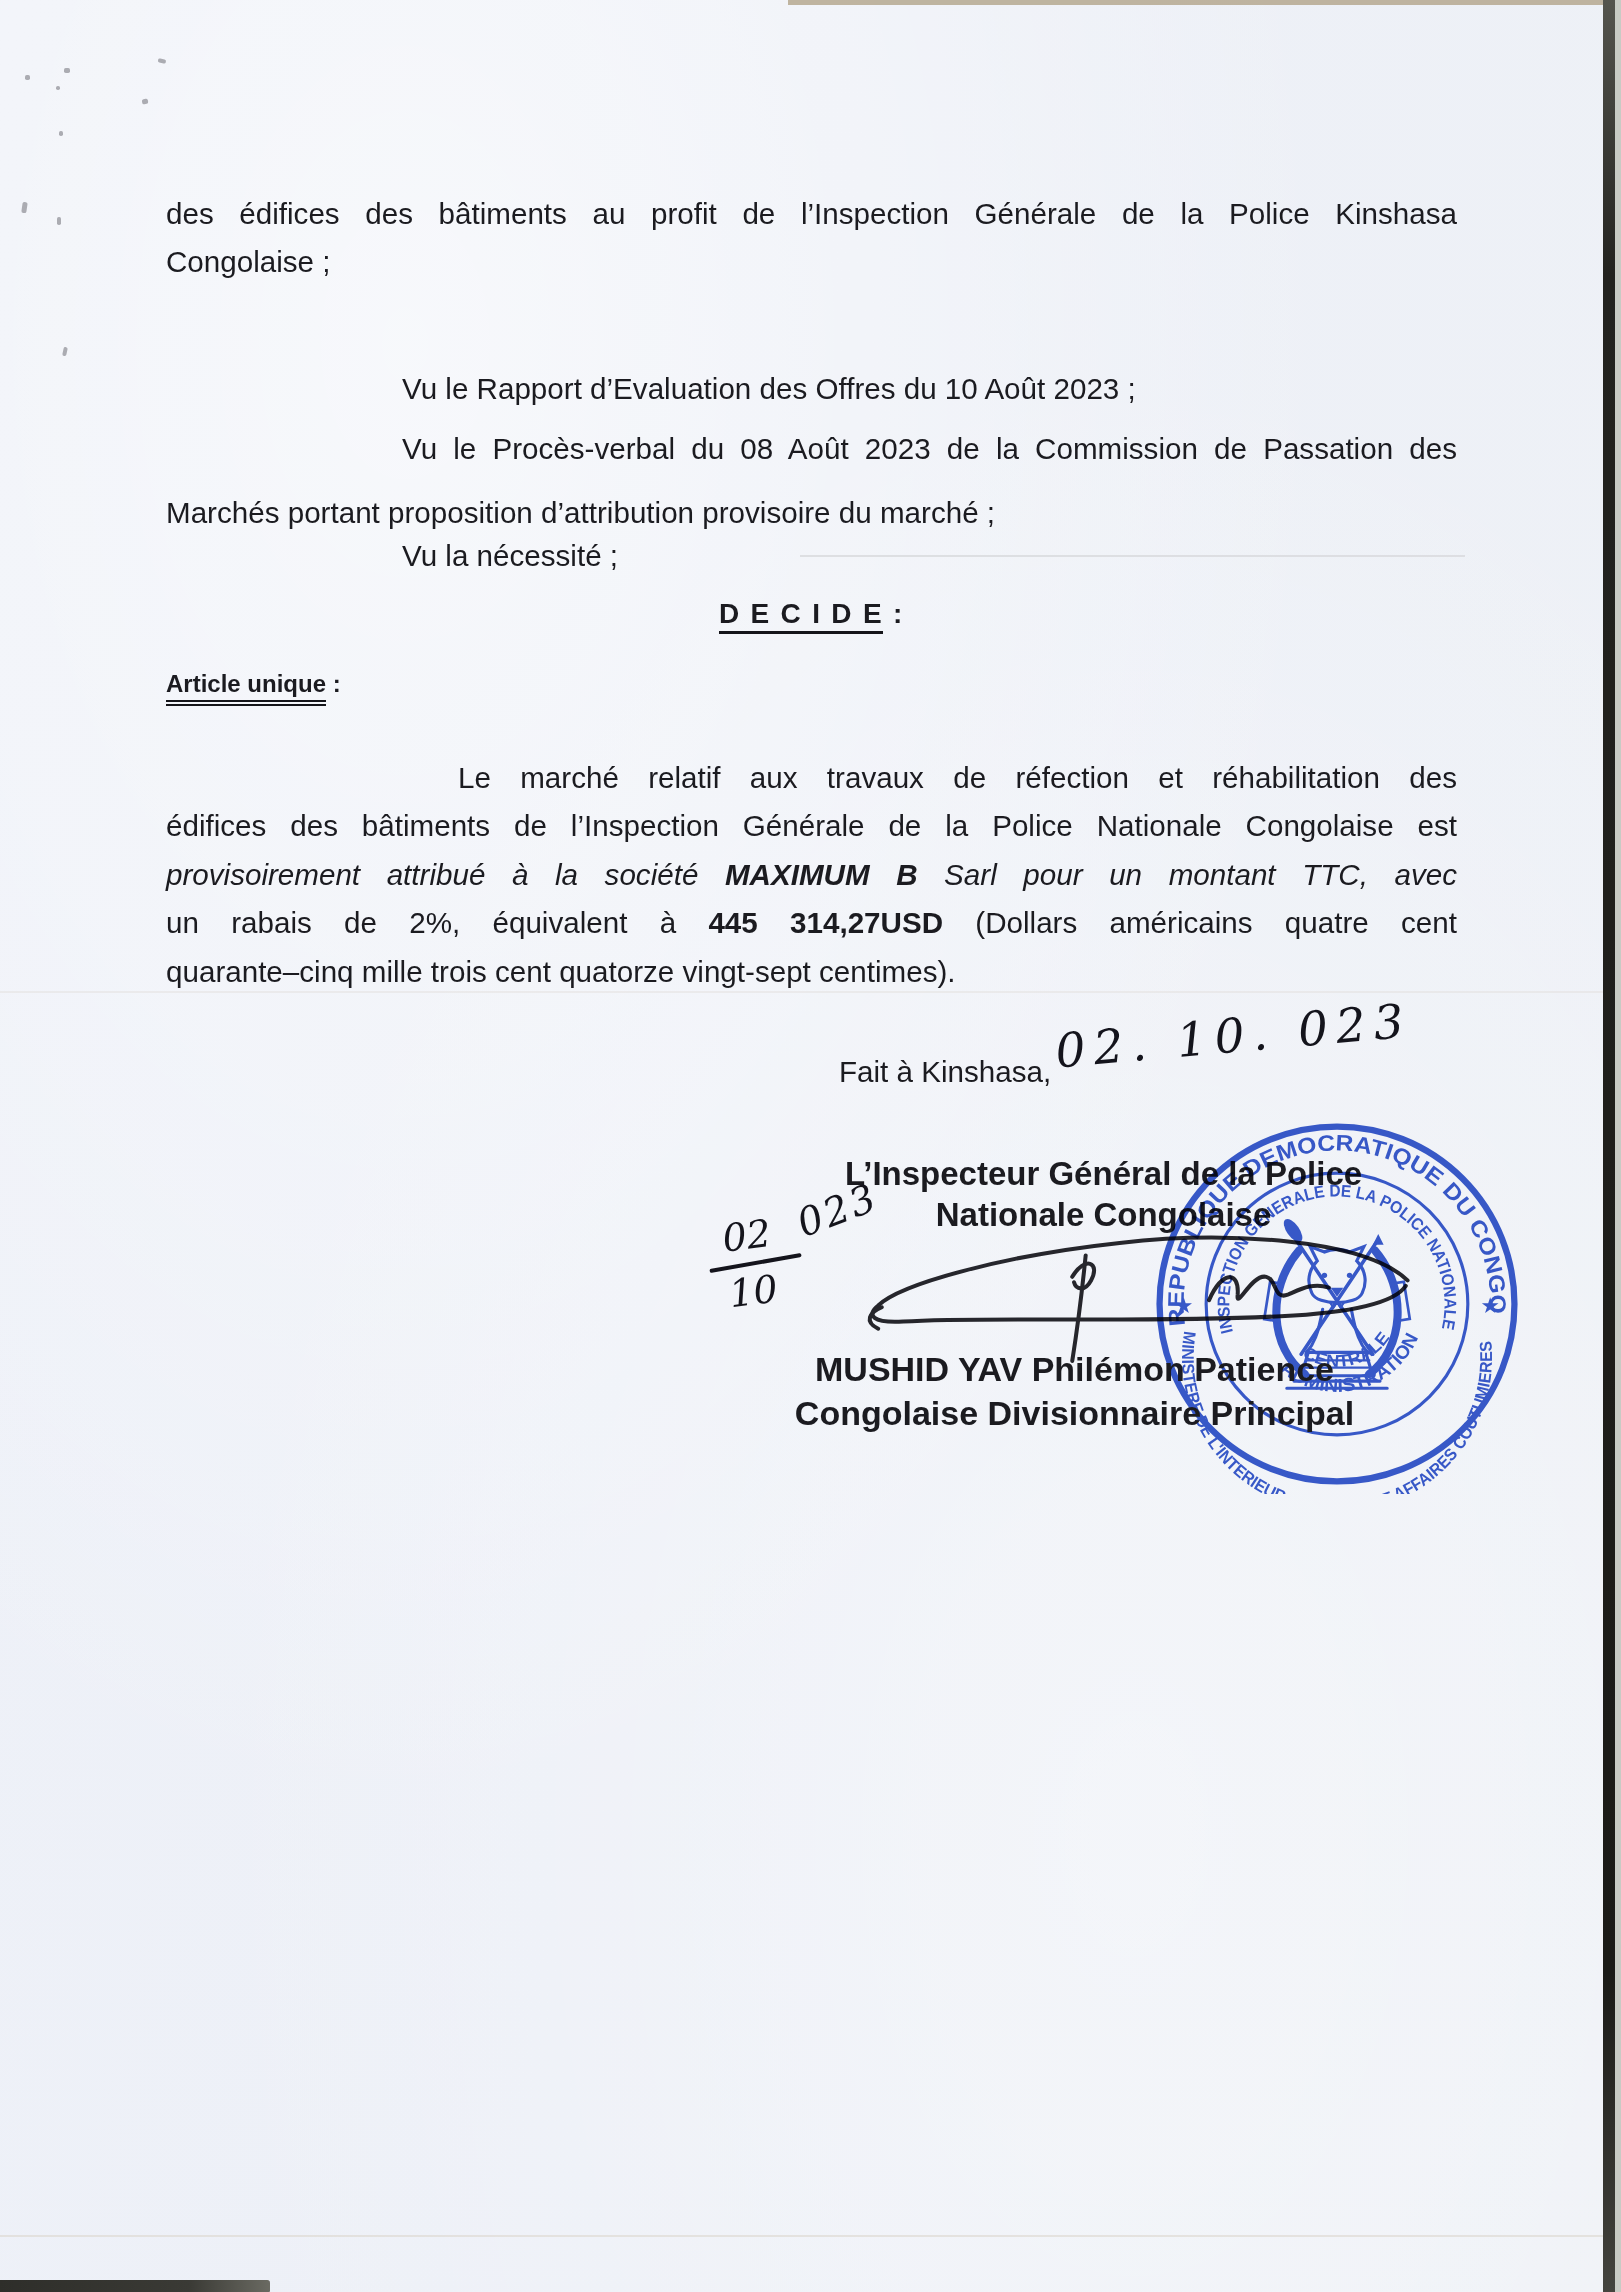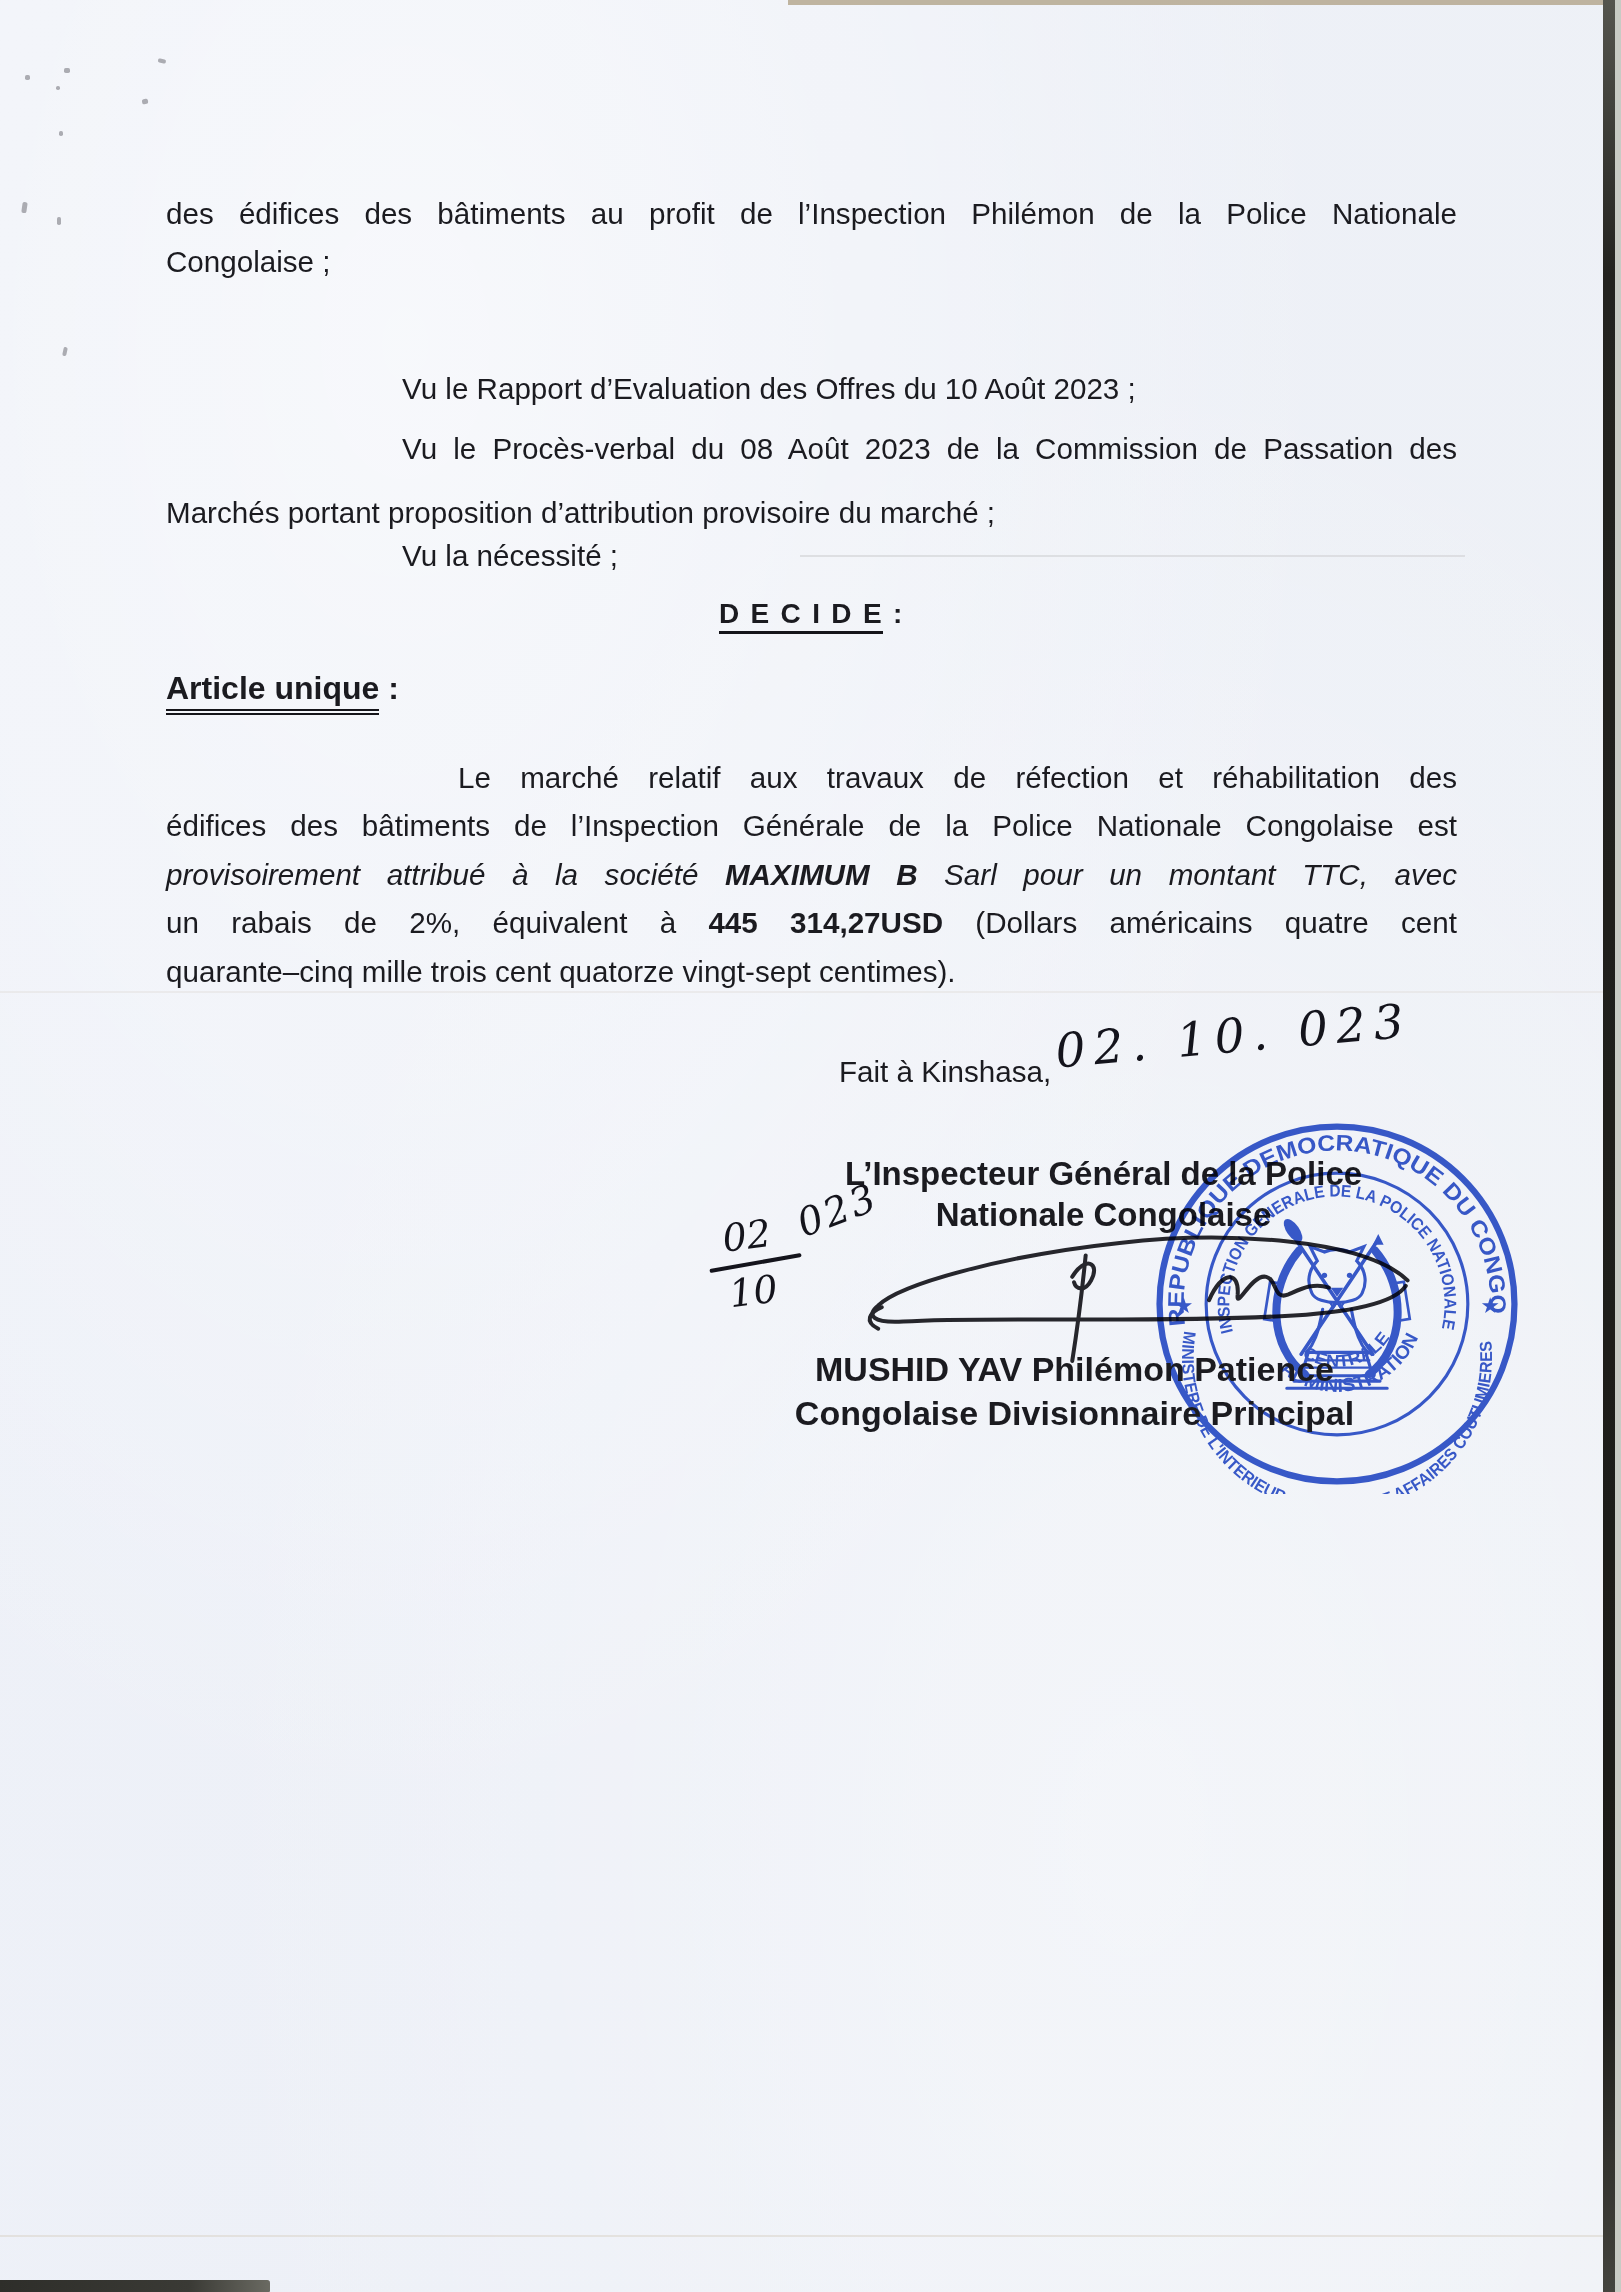--- a/index.html
+++ b/index.html
@@ -21,21 +21,21 @@
   }
   .tline.left{text-align:left;text-align-last:left;}
   .ind-vu{padding-left:236px;box-sizing:border-box;}
   .ind-body{padding-left:292px;box-sizing:border-box;}
   .heading-center{
     position:absolute;left:166px;width:1291px;text-align:center;
     font-weight:bold;font-size:28px;letter-spacing:1.8px;
   }
   .u-single{border-bottom:3.6px solid #15151a;padding-bottom:1.8px;}
   .u-double{border-bottom:6.3px double #15151a;padding-bottom:2.7px;}
-  .article-h{position:absolute;left:166px;font-weight:bold;font-size:32px;}
+  .article-h{position:absolute;left:166px;font-weight:bold;font-size:24px;}
   .sig-center{position:absolute;text-align:center;font-weight:bold;}
   .hand{font-family:"DejaVu Serif", serif;font-style:italic;color:var(--hand,#14141c);}
   .hand-date{
     position:absolute;left:1055px;top:1008px;
     font-size:47px;letter-spacing:8px;transform:rotate(-5deg);
   }
   .frac{position:absolute;left:709px;top:1209px;transform:rotate(-7deg);font-size:38px;}
   .frac .num,.frac .den{display:block;width:82px;text-align:center;line-height:52px;}
   .frac .bar{width:93px;height:3.6px;background:#14141c;border-radius:1.8px;transform:rotate(-3deg);}
   .frac .suffix{position:absolute;left:93px;top:-10.7px;transform:rotate(-14deg);font-size:39px;letter-spacing:2.7px;}
@@ -64,21 +64,21 @@
     <div class="speck" style="left:25px;top:75px;width:4.5px;height:5.4px;"></div>
     <div class="speck" style="left:142px;top:99px;width:6.3px;height:4.5px;transform:rotate(-10deg);"></div>
     <div class="speck" style="left:56px;top:86px;width:3.6px;height:3.6px;"></div>
     <div class="speck" style="left:21.5px;top:202px;width:4.5px;height:10.7px;transform:rotate(8deg);"></div>
     <div class="speck" style="left:57px;top:217px;width:3.6px;height:8px;"></div>
     <div class="speck" style="left:59px;top:131px;width:3.6px;height:5.4px;"></div>
     <div class="speck" style="left:63px;top:347px;width:3.6px;height:9px;transform:rotate(12deg);"></div>
   </div>
 
   <div>
-    <div class="tline" style="top:190px;">des édifices des bâtiments au profit de l’Inspection Philémon de la Police Nationale</div>
+    <div class="tline" style="top:190px;">des édifices des bâtiments au profit de l’Inspection Générale de la Police Kinshasa</div>
     <div class="tline left" style="top:238px;">Congolaise ;</div>
   </div>
 
   <div class="tline left ind-vu" style="top:365px;">Vu le Rapport d’Evaluation des Offres du 10 Août 2023 ;</div>
   <div>
     <div class="tline ind-vu" style="top:425px;">Vu le Procès-verbal du 08 Août 2023 de la Commission de Passation des</div>
     <div class="tline left" style="top:473px;margin-top:16px;">Marchés portant proposition d’attribution provisoire du marché ;</div>
   </div>
   <div class="tline left ind-vu" style="top:532px;">Vu la nécessité ;</div>
   <div class="rule-faint" style="top:555px;left:800px;width:665px;"></div>

